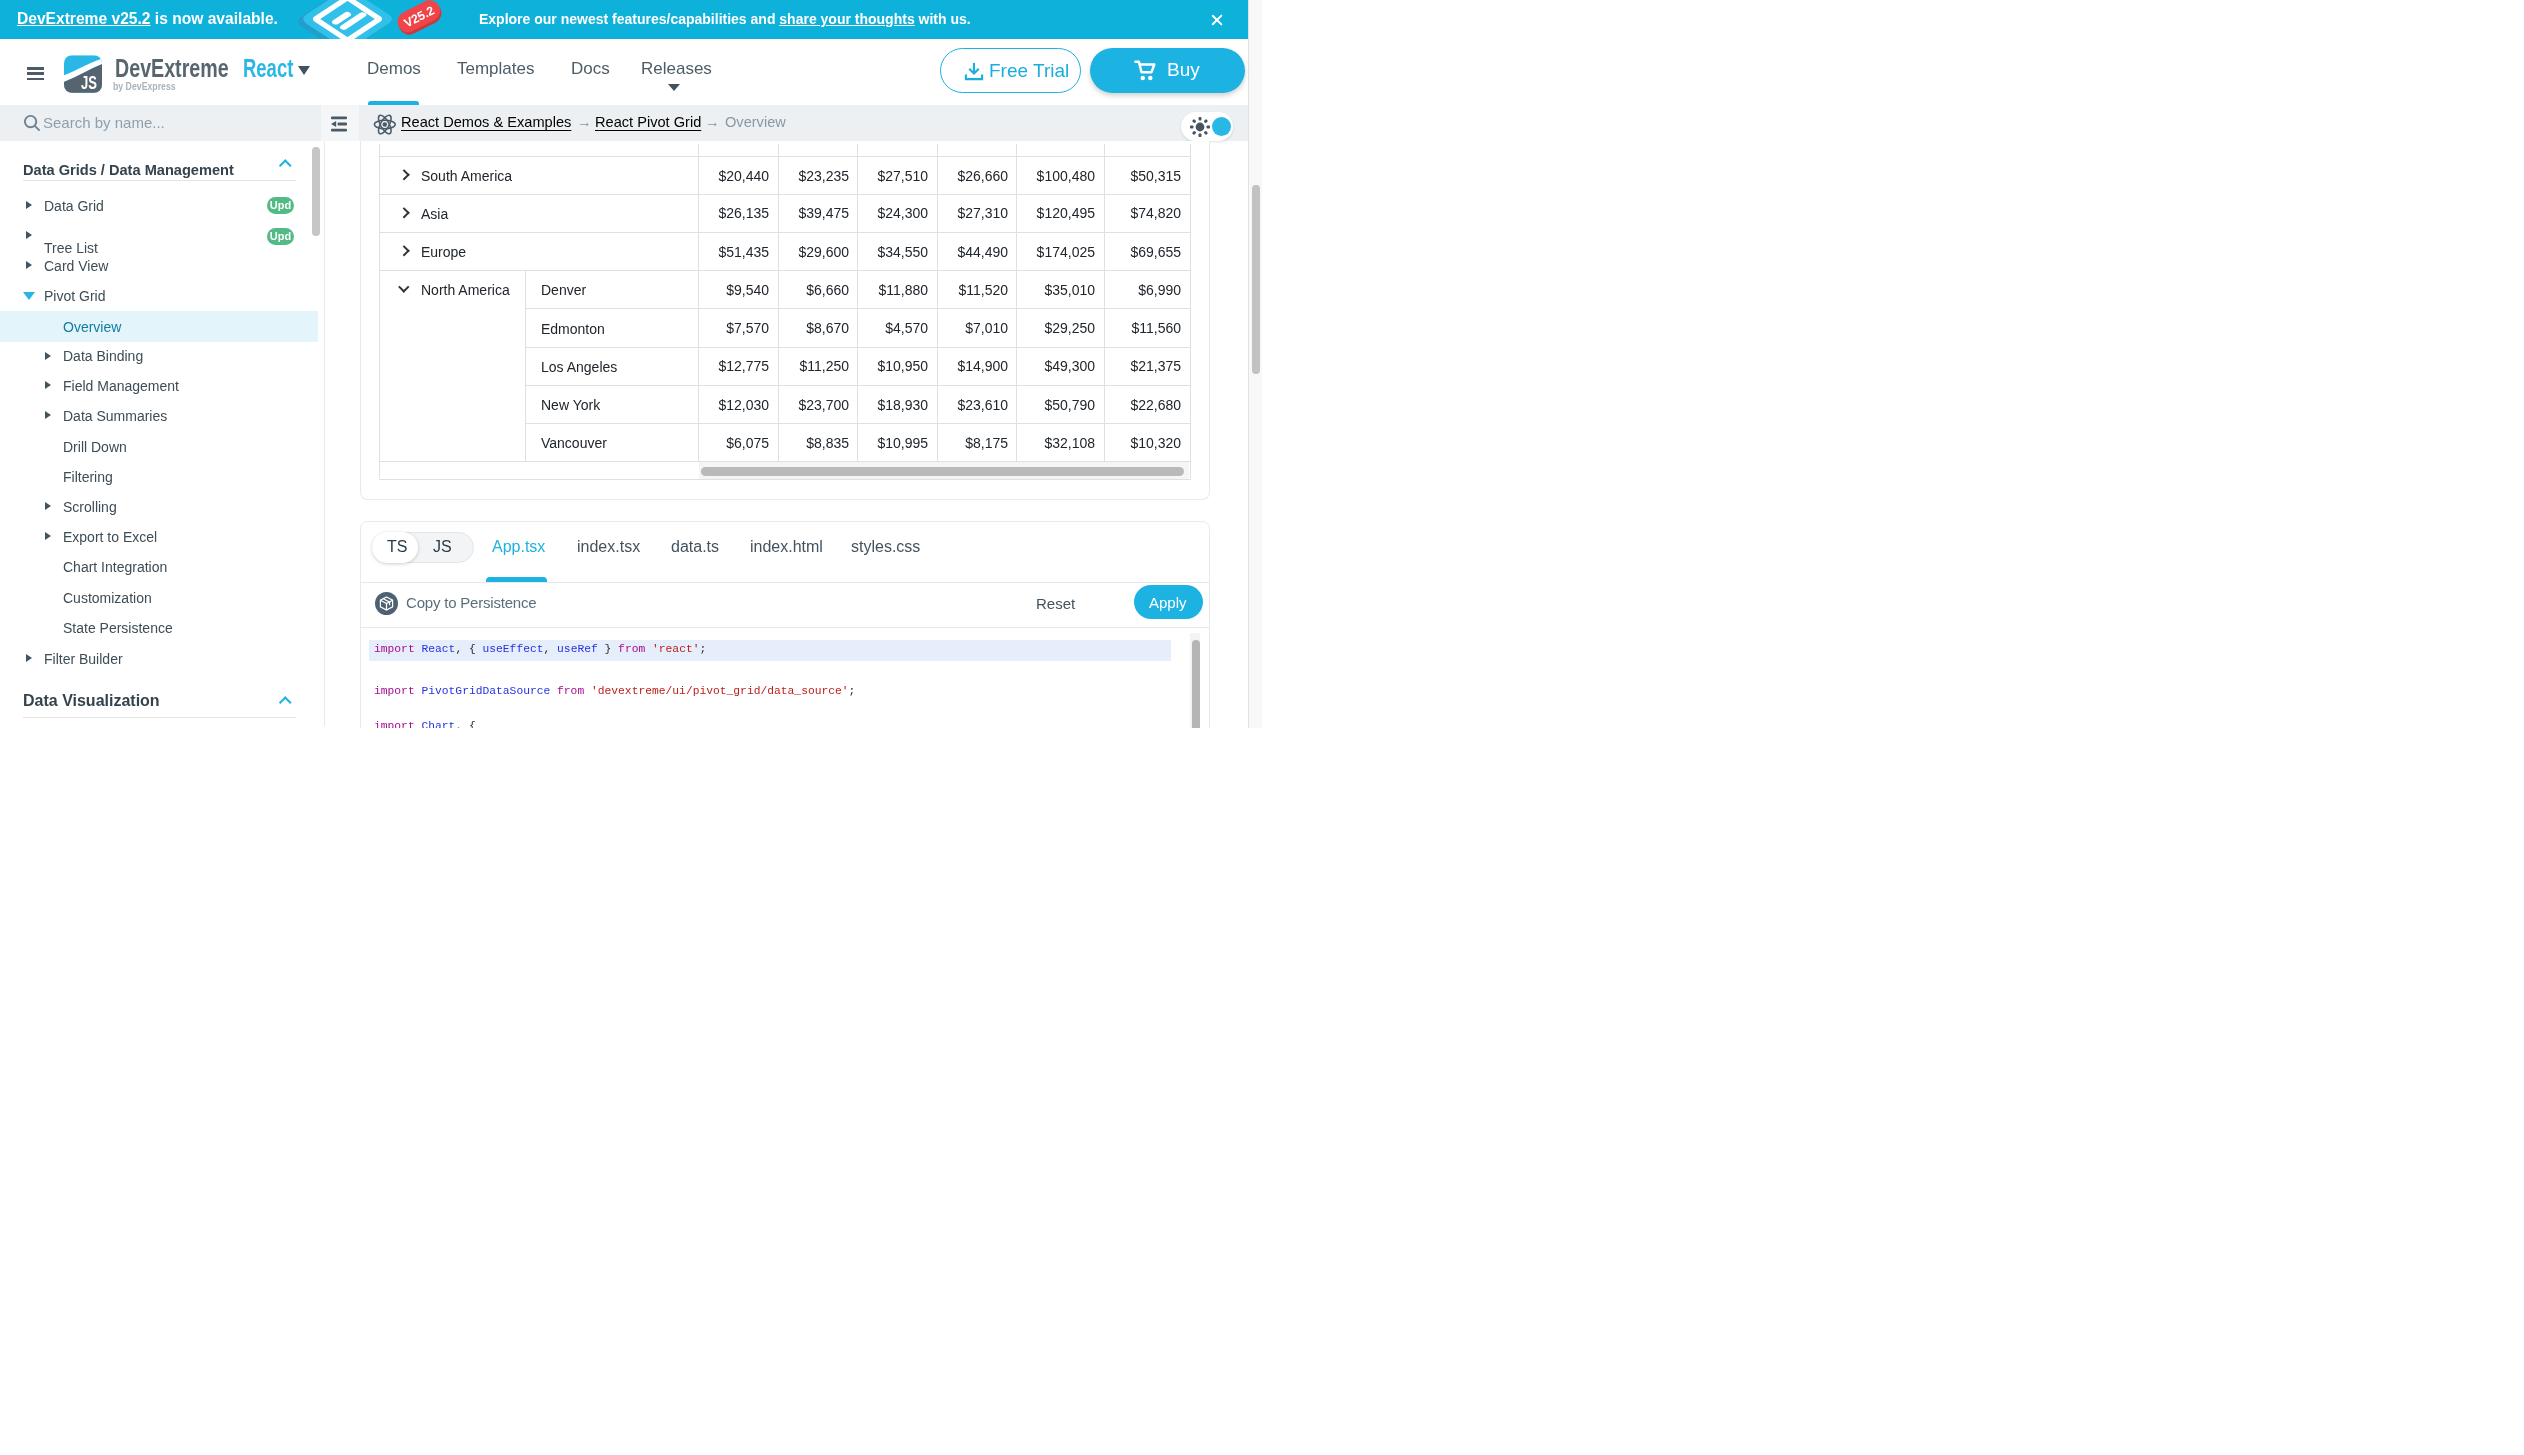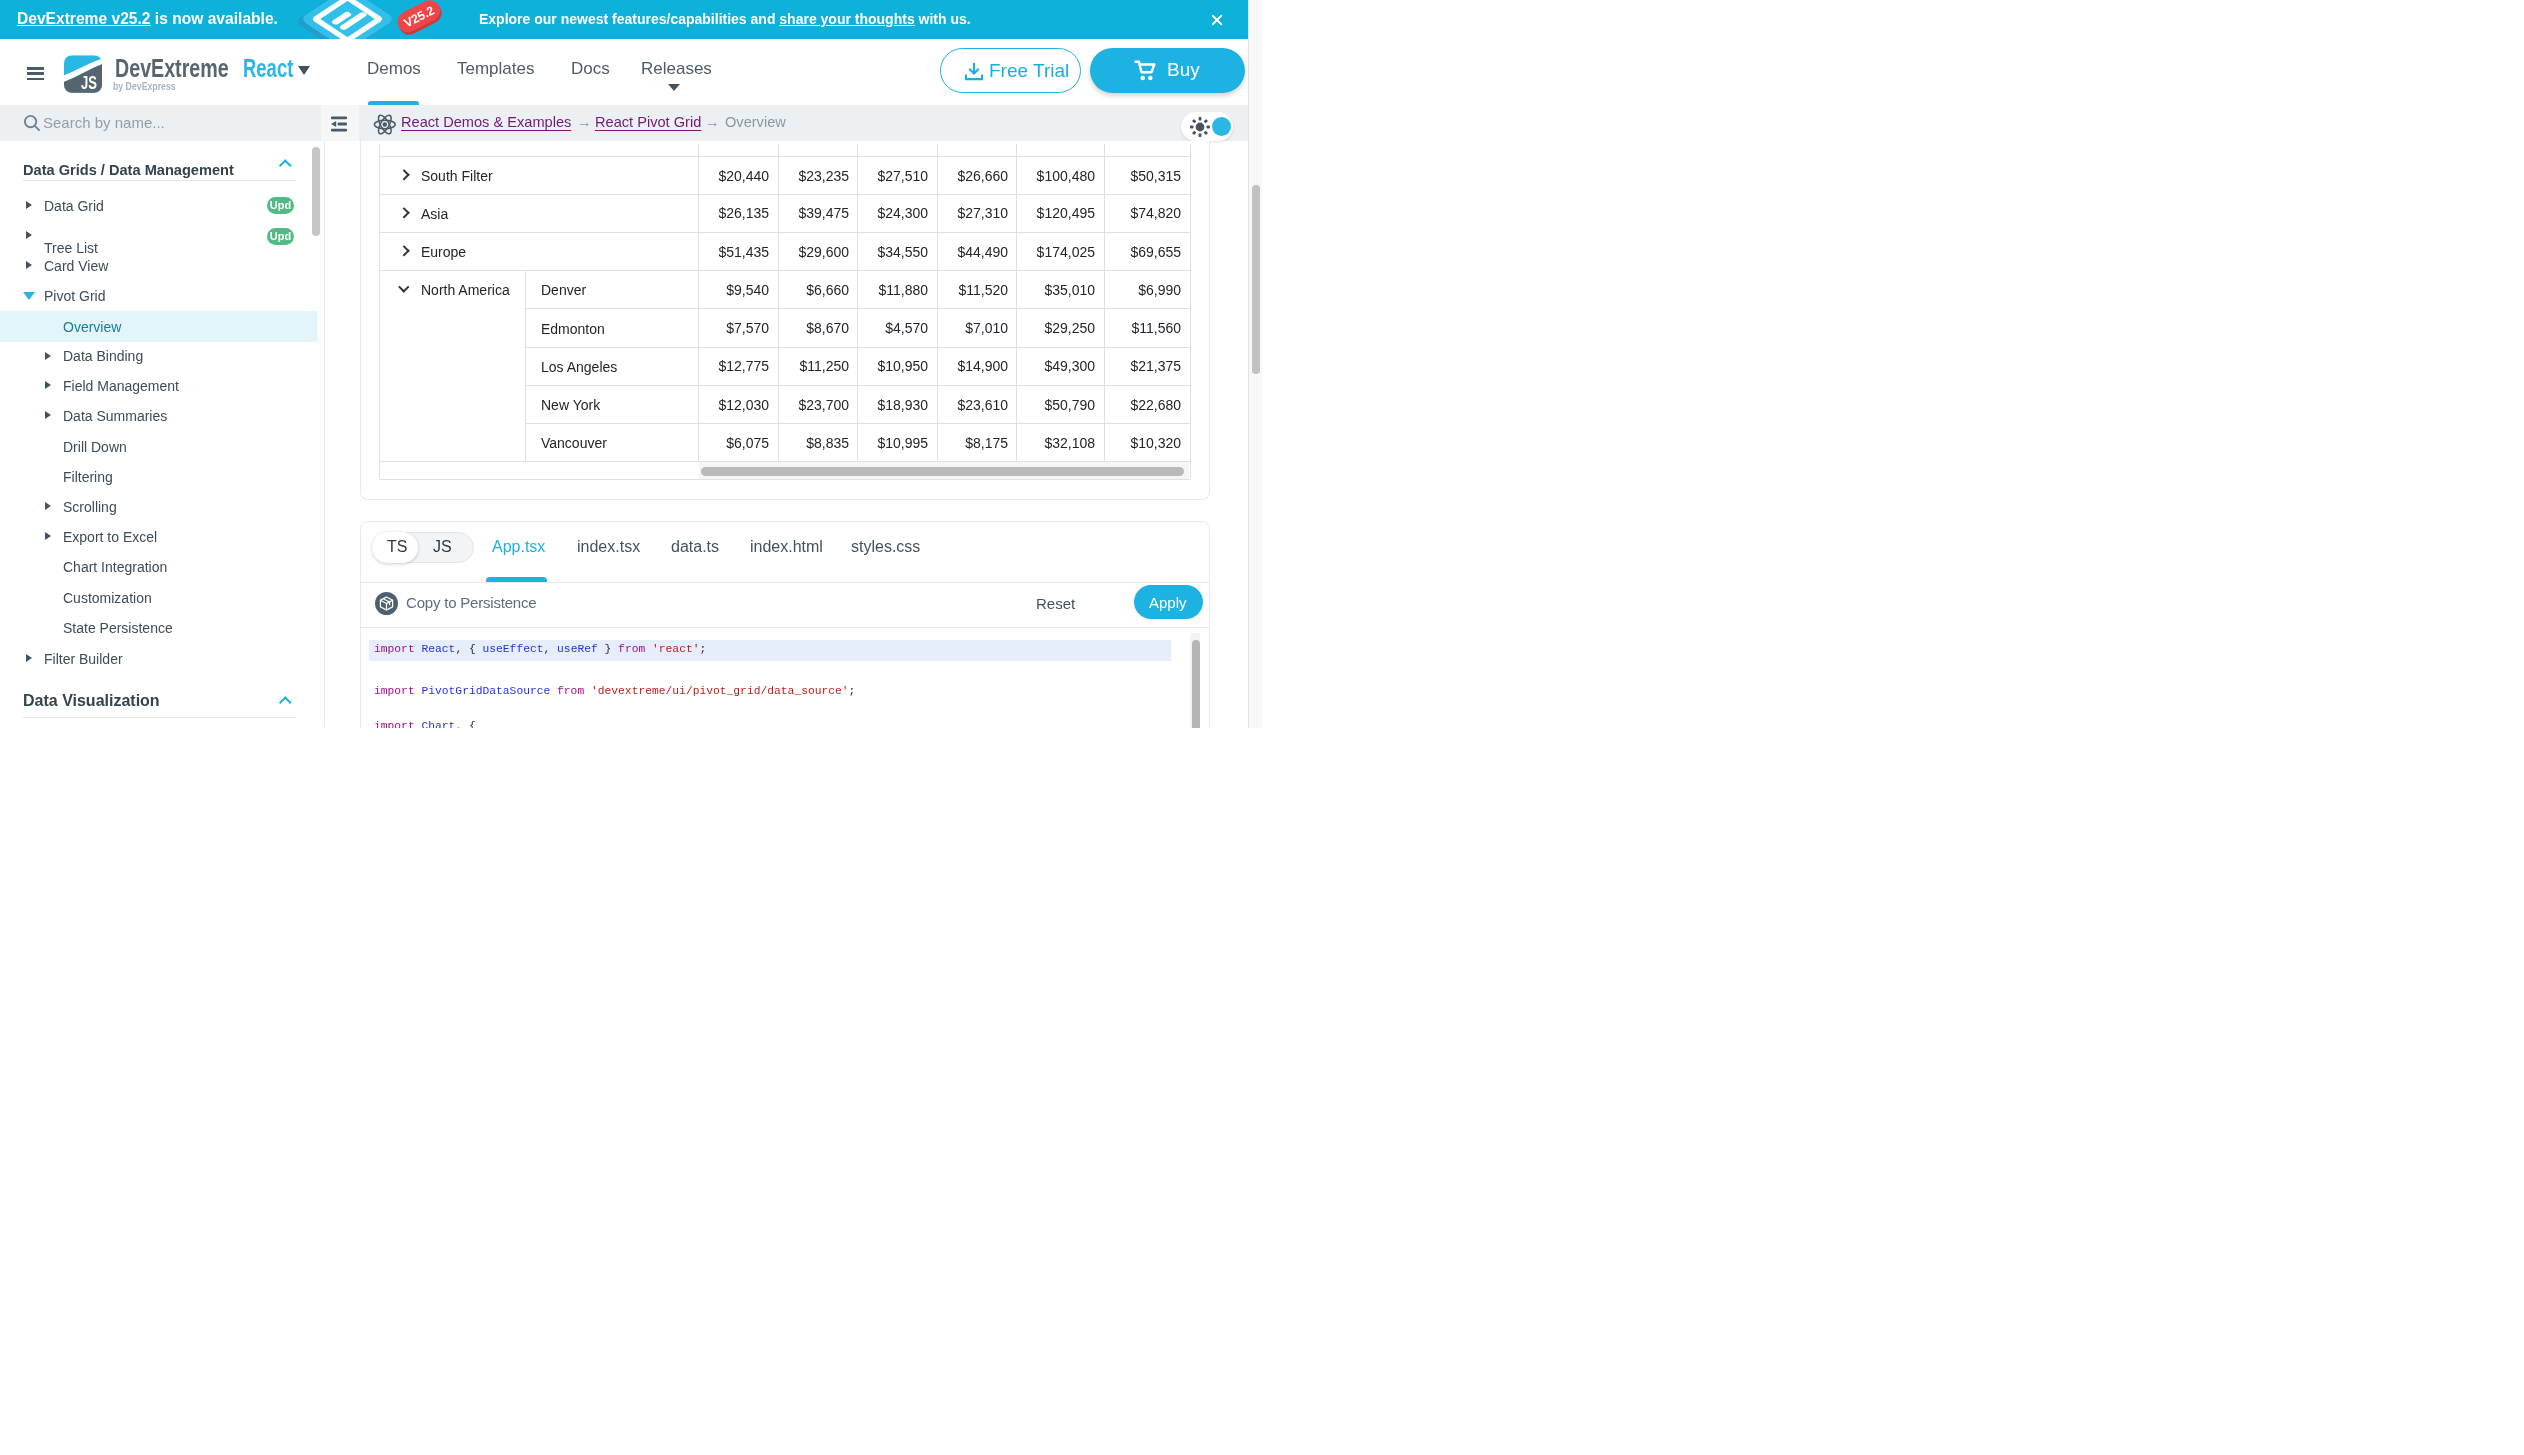--- a/index.html
+++ b/index.html
@@ -38,21 +38,21 @@
   #freetrial span { position:absolute; left:48px; top:10.4px; font-size:19px; color:#1aaede; }
   #buy { left:1090px; top:9.4px; width:155px; height:45px; background:#1cb2e1; border-radius:23px; box-shadow:0 2.8px 5.7px rgba(0,0,0,0.18); }
   #buy span { position:absolute; left:77px; top:10.4px; font-size:19px; color:#fff; }
 
   
   #toolbar { left:0; top:105px; width:1248px; height:36px; box-shadow:inset 0 0.9px 0 #e0e3e5; }
   #tb-search { left:0; top:0; width:321px; height:36px; background:#edf0f2; }
   #tb-mid    { left:321px; top:0; width:38px; height:36px; background:#f4f6f7; }
   #tb-bread  { left:359px; top:0; width:889px; height:36px; background:#edf0f2; }
   #searchtxt { left:43px; top:9.4px; font-size:15px; color:#90a0ab; }
-  .bc { font-size:14.6px; color:#701a75; }
+  .bc { font-size:14.6px; color:#000000; }
   .bc u { text-underline-offset:2.8px; }
   #themepill { left:1181px; top:7px; width:52px; height:29px; background:#fff; border-radius:15px; box-shadow:0 0.9px 2.8px rgba(0,0,0,0.12); }
 
   
   #sidebar { left:0; top:141px; width:325px; height:585px; background:#fff; border-right:0.9px solid #e8e8e8; }
   .side-h { position:absolute; left:23px; font-size:14.6px; font-weight:700; color:#35434d; }
   .side-i { position:absolute; font-size:14px; color:#3d4c56; }
   .tri-r { position:absolute; width:0; height:0; border-top:4.7px solid transparent; border-bottom:4.7px solid transparent; border-left:6.6px solid #44545f; }
   .tri-dn-c { position:absolute; width:0; height:0; border-left:6.1px solid transparent; border-right:6.1px solid transparent; border-top:8.5px solid #29b4e2; }
   .chev-up { position:absolute; width:8.5px; height:8.5px; border-left:2.8px solid #1cb2e1; border-top:2.8px solid #1cb2e1; transform:rotate(45deg); }
@@ -297,21 +297,21 @@
     <div class="abs vl" style="left:698px;   top:144px; height:317px;"></div>
     <div class="abs vl" style="left:778px; top:144px; height:317px;"></div>
     <div class="abs vl" style="left:857px;   top:144px; height:317px;"></div>
     <div class="abs vl" style="left:937px;   top:144px; height:317px;"></div>
     <div class="abs vl" style="left:1016px;top:144px; height:317px;"></div>
     <div class="abs vl" style="left:1104px;top:144px; height:317px;"></div>
 
     <div class="abs vl" style="left:525px; top:270px; height:191px;"></div>
 
     <div class="abs chev r" style="left:400px; top:171px;"></div>
-    <div class="abs cell" style="left:421px; top:168px;">South Filter</div>
+    <div class="abs cell" style="left:421px; top:168px;">South America</div>
     <div class="abs chev r" style="left:400px; top:209px;"></div>
     <div class="abs cell" style="left:421px; top:206px;">Asia</div>
     <div class="abs chev r" style="left:400px; top:247px;"></div>
     <div class="abs cell" style="left:421px; top:244px;">Europe</div>
     <div class="abs chev d" style="left:400px; top:283px;"></div>
     <div class="abs cell" style="left:421px; top:282px;">North America</div>
     <div class="abs cell" style="left:541px; top:282px;">Denver</div>
     <div class="abs cell" style="left:541px; top:321px;">Edmonton</div>
     <div class="abs cell" style="left:541px; top:359px;">Los Angeles</div>
     <div class="abs cell" style="left:541px; top:397px;">New York</div>

